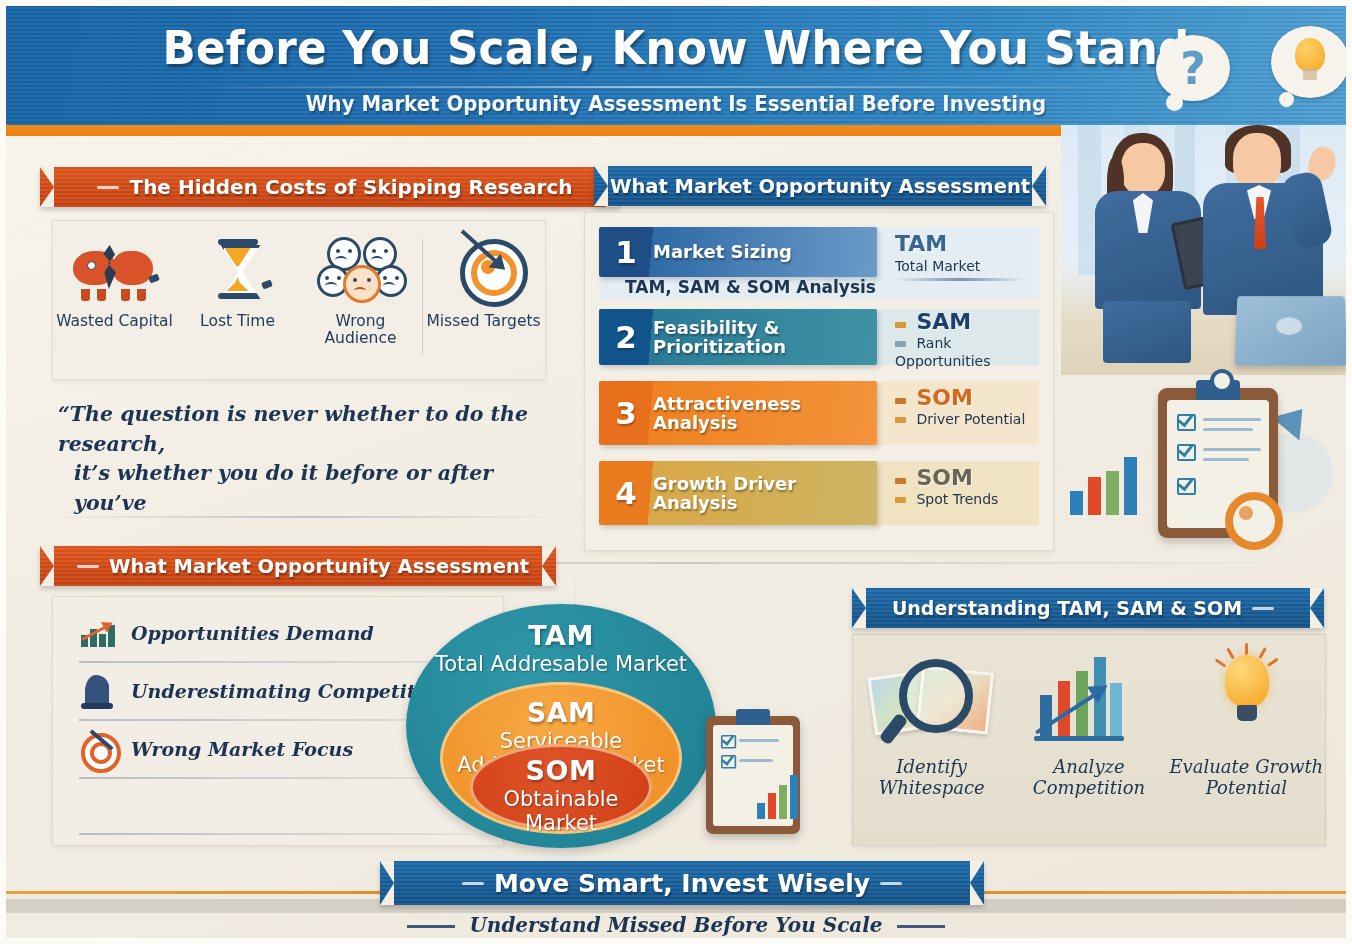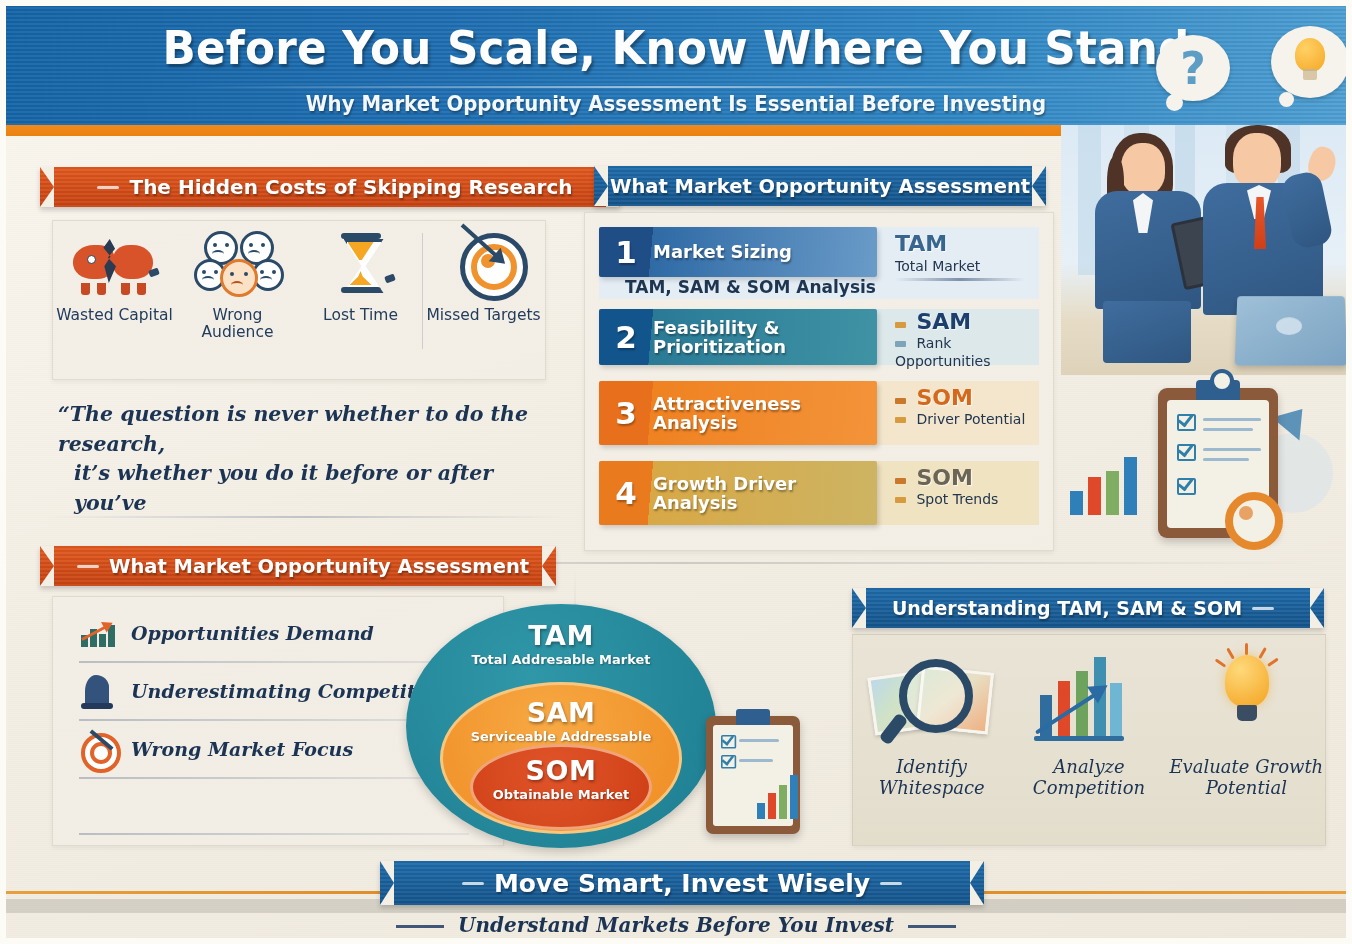--- a/index.html
+++ b/index.html
@@ -129,21 +129,21 @@
     border-top:20px solid #f4efe5;border-bottom:20px solid #f4efe5;border-left:14px solid transparent;}
   .rib-notch-r{position:absolute;right:0;top:0;width:0;height:0;
     border-top:20px solid #f4efe5;border-bottom:20px solid #f4efe5;border-right:14px solid transparent;}
   .dash{display:inline-block;width:22px;height:3px;background:rgba(255,255,255,.75);
     margin:0 10px;vertical-align:middle;border-radius:2px;}
   
   .panel{position:absolute;background:rgba(241,238,229,.75);
     border:1px solid rgba(160,150,130,.22);box-shadow:0 2px 5px rgba(0,0,0,.06);}
   #rib-hidden{left:34px;top:161px;width:580px;font-size:20px;}
   #panel-hidden{left:46px;top:214px;width:492px;height:158px;}
-  .cost-row{position:absolute;left:0;top:0;width:100%;height:100%;display:flex;}
+  .cost-row{position:absolute;left:0;top:6px;width:100%;height:100%;display:flex;}
   .cost-item{flex:1;display:flex;flex-direction:column;align-items:center;justify-content:flex-start;
     padding-top:8px;position:relative;}
   .cost-item .lbl{margin-top:6px;font-size:15.5px;color:#223d5c;text-align:center;line-height:1.12;
     font-family:"DejaVu Sans",sans-serif;}
   .cost-sep{position:absolute;left:0;top:12px;bottom:30px;width:1px;background:rgba(120,130,150,.3);}
   .ic{width:92px;height:72px;position:relative;}
   
   .piggy-b{position:absolute;left:4px;top:16px;width:42px;height:34px;background:#d9532a;border-radius:50% 40% 42% 46%;}
   .piggy-b2{position:absolute;left:44px;top:16px;width:40px;height:34px;background:#d9532a;border-radius:40% 50% 46% 42%;}
   .piggy-crack{position:absolute;left:34px;top:10px;width:18px;height:44px;background:#2b3c52;
@@ -238,21 +238,21 @@
     background:radial-gradient(circle at 40% 30%,#2f97a8,#1d7d90);padding-top:16px;
     box-sizing:border-box;box-shadow:0 4px 10px rgba(0,0,0,.18);}
   .ov-sam{left:34px;top:78px;width:242px;height:152px;border-radius:50%;
     background:radial-gradient(circle at 45% 30%,#f7a944,#ef8c23);padding-top:12px;box-sizing:border-box;
     border:3px solid #f7c67f;}
   .ov-som{left:64px;top:140px;width:182px;height:86px;border-radius:50%;
     background:radial-gradient(circle at 45% 30%,#e0542a,#cf3f15);padding-top:8px;box-sizing:border-box;
     border:3px solid #f0a47a;}
   .ov-t{font-size:27px;font-weight:bold;font-family:"DejaVu Sans",sans-serif;
     text-shadow:1px 2px 3px rgba(0,0,0,.35);letter-spacing:.5px;}
-  .ov-s{font-size:13px;font-weight:bold;font-family:"DejaVu Sans",sans-serif;
+  .ov-s{font-size:21px;font-weight:normal;font-family:"DejaVu Sans",sans-serif;
     text-shadow:1px 1px 2px rgba(0,0,0,.35);margin-top:1px;}
   .ov-clip{position:absolute;left:300px;top:112px;width:94px;height:118px;background:#8a5a3b;
     border-radius:7px;box-shadow:0 4px 8px rgba(0,0,0,.22);}
   .ov-clip .pg{position:absolute;left:7px;top:9px;right:7px;bottom:8px;background:#f3f0e6;border-radius:3px;}
   .ov-clip .cl{position:absolute;left:30px;top:-7px;width:34px;height:17px;background:#2e5f8f;border-radius:3px;}
   .ov-bars{position:absolute;left:44px;top:46px;width:42px;height:48px;}
   .ov-bars i{position:absolute;bottom:0;width:8px;}
   
   #rib-understand{left:846px;top:582px;width:472px;font-size:19px;}
   #panel-understand{left:846px;top:628px;width:472px;height:210px;
@@ -377,20 +377,33 @@
             <div class="piggy-b2"></div>
           <div class="piggy-crack"></div>
           <div class="piggy-eye"></div>
           <div class="piggy-leg" style="left:12px;"></div>
           <div class="piggy-leg" style="left:28px;"></div>
           <div class="piggy-leg" style="left:52px;"></div>
           <div class="piggy-leg" style="left:68px;"></div>
           <div class="coin-fly" style="left:80px;top:40px;"></div>
         </div>
         <div class="lbl">Wasted Capital</div>
+      </div>
+      <div class="cost-item">
+        <div class="ic">
+          <div class="hg">
+            <div class="hg-cap" style="top:0;"></div>
+            <div class="hg-glass"></div>
+            <div class="hg-sand-t"></div>
+              <div class="hg-sand-b"></div>
+            <div class="hg-cap" style="bottom:0;top:auto;"></div>
+          </div>
+          <div class="coin-fly" style="left:70px;top:46px;"></div>
+        </div>
+        <div class="lbl">Lost Time</div>
       </div>
       <div class="cost-item">
         <div class="ic">
           <div class="face" style="left:12px;top:2px;width:28px;height:28px;">
             <div class="fdot" style="left:6px;top:9px;"></div>
               <div class="fdot" style="right:6px;top:9px;"></div>
             <div class="fmouth" style="left:5px;bottom:4px;"></div>
           </div>
           <div class="face" style="left:48px;top:2px;width:28px;height:28px;">
             <div class="fdot" style="left:6px;top:9px;"></div>
@@ -409,33 +422,20 @@
           </div>
           <div class="face sad-main" style="left:28px;top:30px;width:32px;height:32px;">
             <div class="fdot" style="left:7px;top:10px;"></div>
               <div class="fdot" style="right:7px;top:10px;"></div>
             <div class="fmouth" style="left:8px;bottom:5px;border-color:#b8541a;"></div>
           </div>
         </div>
         <div class="lbl">Wrong Audience</div>
       </div>
       <div class="cost-item">
-        <div class="ic">
-          <div class="hg">
-            <div class="hg-cap" style="top:0;"></div>
-            <div class="hg-glass"></div>
-            <div class="hg-sand-t"></div>
-              <div class="hg-sand-b"></div>
-            <div class="hg-cap" style="bottom:0;top:auto;"></div>
-          </div>
-          <div class="coin-fly" style="left:70px;top:46px;"></div>
-        </div>
-        <div class="lbl">Lost Time</div>
-      </div>
-      <div class="cost-item">
         <div class="cost-sep"></div>
         <div class="ic">
           <div class="tgt">
               <div class="tgt-r1"></div>
               <div class="tgt-r2"></div>
             </div>
           <div class="tgt-arrow"></div>
         </div>
         <div class="lbl">Missed Targets</div>
       </div>
@@ -641,16 +641,16 @@
   <div class="foot-line" id="foot-orange"></div>
   <div class="foot-line" id="foot-grey"></div>
   <div class="ribbon blue" id="rib-footer">
     <div class="rib-notch-l" style="border-top-width:22px;border-bottom-width:22px;"></div>
     <div class="rib-notch-r" style="border-top-width:22px;border-bottom-width:22px;"></div>
     <span class="dash"></span>
     <span>Move Smart, Invest Wisely</span>
     <span class="dash"></span>
   </div>
   <div id="foot-sub">
-    <span class="foot-dash"></span><span>Understand Markets Before You Invest</span><span class="foot-dash"></span>
+    <span class="foot-dash"></span><span>Understand Missed Before You Scale</span><span class="foot-dash"></span>
   </div>
 
 </div>
 
 </body></html>

